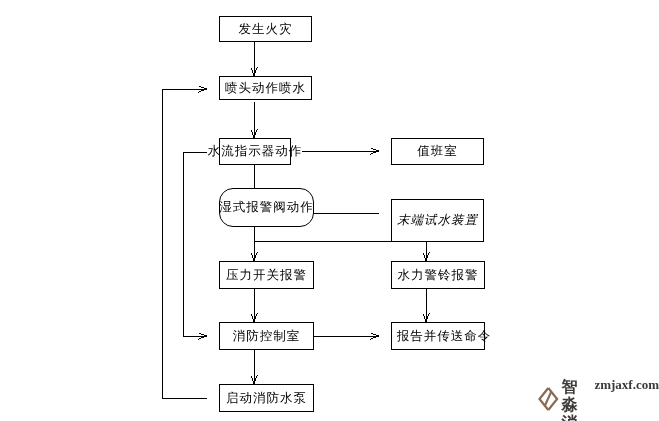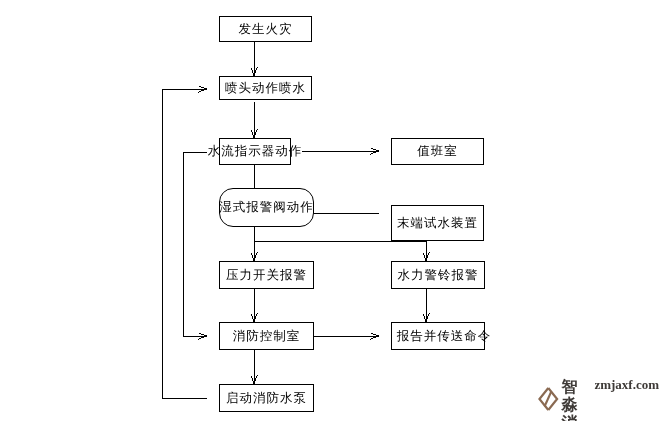--- a/index.html
+++ b/index.html
@@ -28,21 +28,21 @@
   
   .n-fire      {left:207px;top:16px; width:93px;height:26px;}
   .n-sprinkler {left:207px;top:76px; width:93px;height:24px;}
   .n-flow      {left:207px;top:138px;width:72px;height:27px;}
   .n-wet       {left:207px;top:188px;width:95px;height:39px;border-radius:14px;}
   .n-pressure  {left:207px;top:261px;width:95px;height:28px;}
   .n-control   {left:207px;top:322px;width:95px;height:28px;}
   .n-pump      {left:207px;top:384px;width:95px;height:28px;}
   
   .n-duty      {left:379px;top:138px;width:93px;height:27px;}
-  .n-endtest   {left:379px;top:205px;width:93px;height:36px;}
+  .n-endtest   {left:379px;top:199px;width:93px;height:43px;font-style:italic;}
   .n-bell      {left:379px;top:261px;width:94px;height:28px;}
   .n-report    {left:379px;top:322px;width:94px;height:28px;padding-left:12px;}
   
   .logo{position:absolute;left:538px;top:378px;display:flex;align-items:flex-start;}
   .logo-icon{margin-top:3px;}
   .logo-icon polyline,.logo-icon line{stroke:var(--logo_brown);fill:none;}
   .logo-textcol{margin-left:3px;display:flex;}
   .logo-brand{font-size:16px;font-weight:600;color:var(--logo_text);letter-spacing:1px;line-height:18px;}
   .logo-domain{font-size:13px;font-weight:bold;color:var(--logo_text);
     font-family:Liberation Serif, serif;line-height:13px;}

